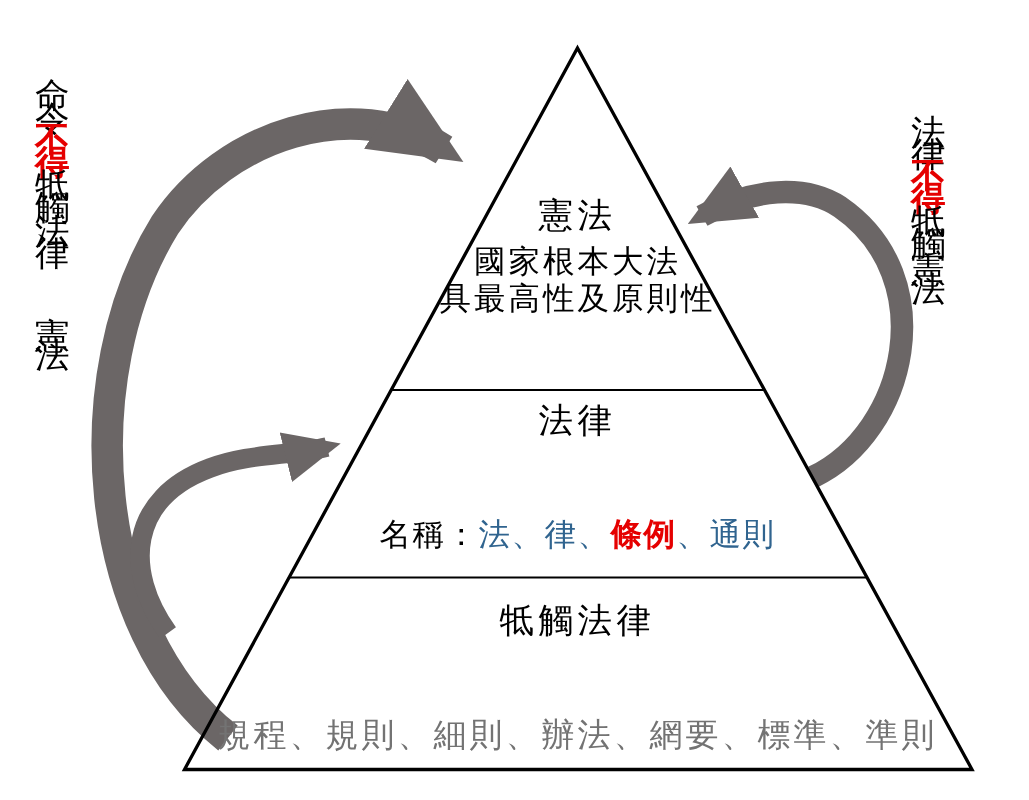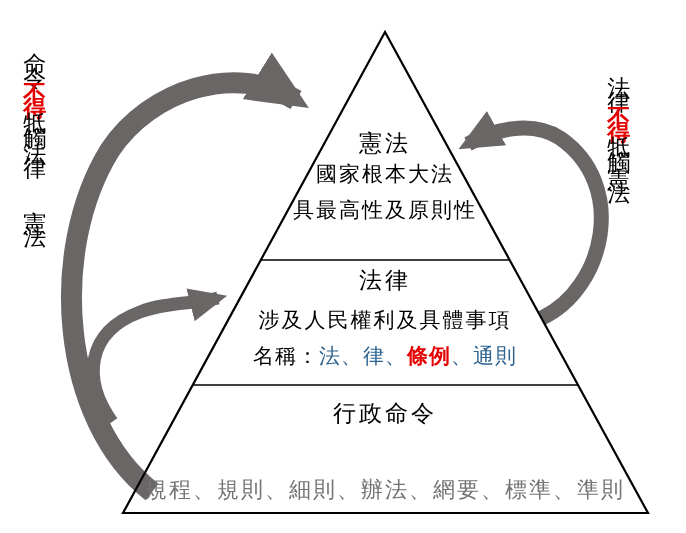--- a/index.html
+++ b/index.html
@@ -51,29 +51,28 @@
 
     <g>
       <path d="M 385 32 L 648 513 L 123 513 Z" fill="none" stroke="#000000" stroke-width="2.2" stroke-linejoin="miter"></path>
       <line x1="261" y1="260" x2="510" y2="260" stroke="#000000" stroke-width="1.4"></line>
       <line x1="193" y1="385" x2="578" y2="385" stroke="#000000" stroke-width="1.4"></line>
     </g>
   </svg>
 
   <div class="pline h1" style="top:131px">憲法</div>
   <div class="pline b1" style="top:162px">國家根本大法</div>
-  <div class="pline b1" style="top:198px">具最高性及原則性</div>
+  <div class="pline b1" style="top:187px">具最高性及原則性</div>
 
   <div class="pline h1" style="top:268px">法律</div>
-  <div class="pline b1" style="top:308px">涉及人民權利及具體事項</div>
   <div class="pline b2" style="top:344px">
     <span>名稱：</span><span class="blue">法、律、</span><span class="redbold">條例</span><span class="blue">、通則</span>
   </div>
 
-  <div class="pline h1" style="top:401px">行政命令</div>
+  <div class="pline h1" style="top:401px">牴觸法律</div>
   <div class="pline items-blue" style="top:477px">規程、規則、細則、辦法、網要、標準、準則</div>
 
   <div class="vnote vnote-left">
     <span>命令</span><span class="forbidden">不得</span><span>牴觸法律、憲法</span>
   </div>
 
   <div class="vnote vnote-right">
     <span>法律</span><span class="forbidden">不得</span><span>牴觸憲法</span>
   </div>
 

